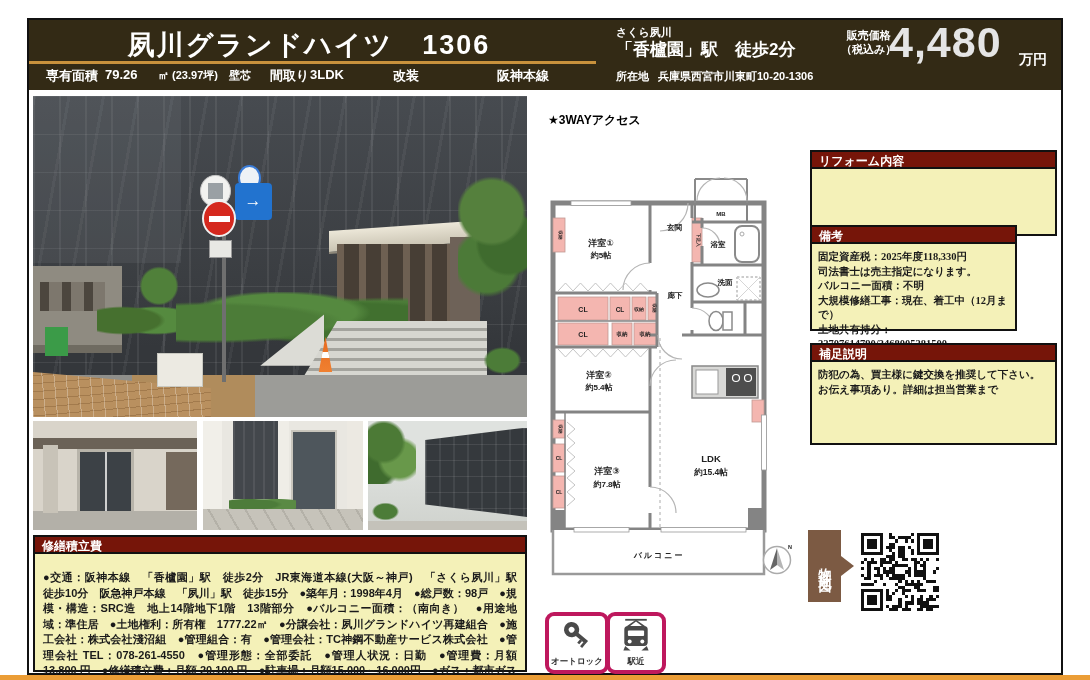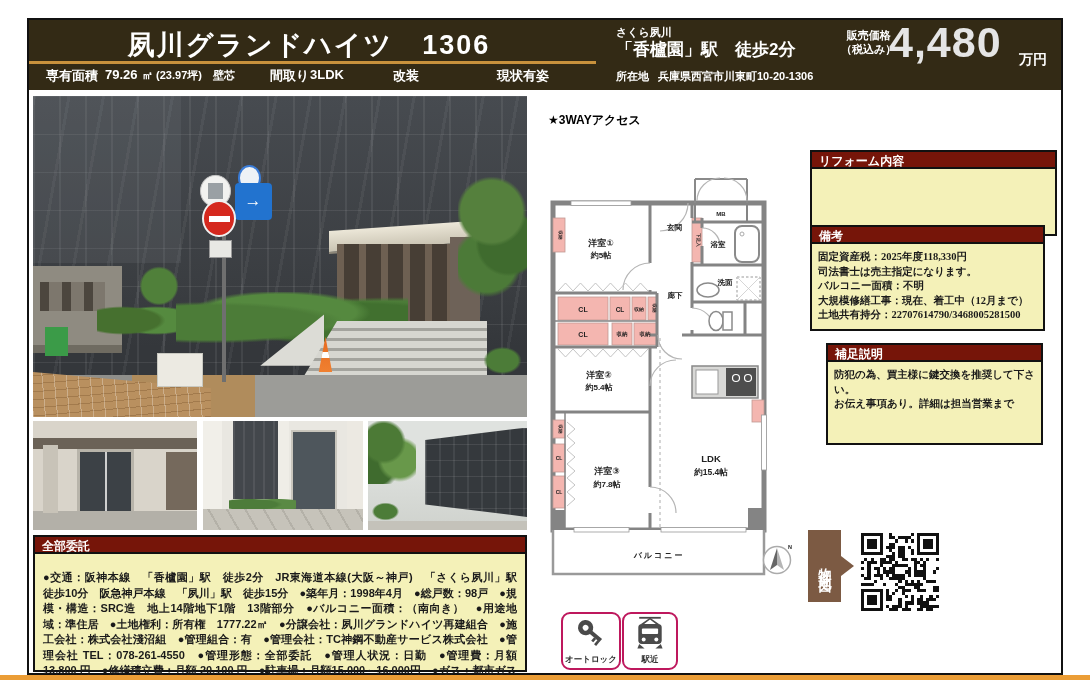--- a/index.html
+++ b/index.html
@@ -23,21 +23,21 @@
   .ybox .bar{position:absolute;left:0;top:0;right:0;height:17px;background:#761509;border-bottom:2px solid #111;
              color:#fff;font-size:12px;font-weight:bold;padding:1px 0 0 7px;box-sizing:border-box;}
   .ybox .bd{position:absolute;left:0;top:19px;right:0;bottom:0;padding:4px 6px;font-size:10.5px;
             font-weight:bold;line-height:14.5px;color:#1a1a1a;font-family:Liberation Serif, serif;}
   .ov-bd{position:absolute;left:0;top:19px;right:0;bottom:0;padding:14px 8px 0 8px;font-size:11px;
          font-weight:bold;line-height:15.5px;color:#1a1a1a;text-align:justify;}
   
   .ph{position:absolute;overflow:hidden;background:#3f4246;}
   .ph>div{position:absolute;}
   
-  .fbadge{position:absolute;border:2px solid #be185d;border-radius:9px;background:#fff;text-align:center;margin-left:16px;}
+  .fbadge{position:absolute;border:4px solid #be185d;border-radius:9px;background:#fff;text-align:center;}
   .fbadge .lbl{position:absolute;left:0;right:0;bottom:2px;font-size:8.5px;font-weight:bold;color:#333;white-space:nowrap;}
   .mapbadge{position:absolute;background:#7c5a43;color:#fff;display:flex;align-items:center;justify-content:center;}
   .mapbadge span{writing-mode:vertical-rl;font-size:13px;font-weight:bold;letter-spacing:4px;}
   .map-arrow{position:absolute;width:0;height:0;border-left:13px solid #7c5a43;
              border-top:10px solid transparent;border-bottom:10px solid transparent;}
   .access-note{position:absolute;font-size:12px;font-weight:bold;color:#000;}
   .orange-strip{position:absolute;left:0;top:675px;width:1090px;height:5px;background:#eb9d36;}
   svg text{font-family:"Liberation Sans","DejaVu Sans",sans-serif;font-weight:bold;fill:#222;}
 </style>
 </head>
@@ -53,25 +53,25 @@
       <div class="hdr-station">「香櫨園」駅　徒歩2分</div>
       <div class="hdr-pricelbl">
         <div>販売価格</div>
         <div>（税込み）</div>
       </div>
       <div class="hdr-priceval">4,480</div>
       <div class="hdr-priceunit">万円</div>
 
       <span class="row2-item" style="left:17px">専有面積</span>
       <span class="row2-item" style="left:76px">79.26</span>
-      <span class="row2-item row2-small" style="left:113px;top:48px">㎡ (23.97坪)　壁芯</span>
+      <span class="row2-item row2-small" style="left:129px;top:48px">㎡ (23.97坪)　壁芯</span>
       <span class="row2-item" style="left:241px">間取り</span>
       <span class="row2-item" style="left:281px">3LDK</span>
       <span class="row2-item" style="left:364px">改装</span>
-      <span class="row2-item" style="left:468px">現状有姿</span>
+      <span class="row2-item" style="left:468px">阪神本線</span>
       <span class="row2-item row2-small" style="left:587px;top:49px">所在地</span>
       <span class="row2-item row2-small" style="left:629px;top:49px">兵庫県西宮市川東町10-20-1306</span>
     </div>
 
     <div class="ph" style="left:4px;top:76px;width:494px;height:321px">
       <div style="inset:0;background:
         repeating-linear-gradient(90deg,rgba(255,255,255,.07) 0 2px,transparent 2px 26px),
         repeating-linear-gradient(180deg,rgba(210,210,210,.10) 0 1px,transparent 1px 38px),
         repeating-linear-gradient(100deg,rgba(255,255,255,.05) 0 3px,transparent 3px 34px),
         linear-gradient(180deg,#474b50 0,#3a3d41 60%,#34373b 78%)"></div>
@@ -134,21 +134,21 @@
       <div style="left:0;bottom:0;width:100%;height:19%;background:repeating-linear-gradient(60deg,#c6c3ba 0 14px,#b4b1a8 14px 16px)"></div>
     </div>
     <div class="ph" style="left:339px;top:401px;width:159px;height:109px;background:linear-gradient(180deg,#dfe2df 0 35%,#cfd2cd)">
       <div style="right:0;top:6%;width:64%;height:82%;background:repeating-linear-gradient(90deg,rgba(255,255,255,.07) 0 2px,transparent 2px 14px),repeating-linear-gradient(180deg,rgba(200,200,200,.12) 0 1px,transparent 1px 16px),#35393d;clip-path:polygon(0 14%,100% 0,100% 100%,0 86%)"></div>
       <div style="left:-4%;top:-6%;width:34%;height:64%;background:radial-gradient(circle at 40% 40%,#4c7a36 0 35%,transparent 42%),radial-gradient(circle at 70% 65%,#68984a 0 30%,transparent 38%),radial-gradient(circle at 25% 75%,#3f6b2e 0 28%,transparent 36%)"></div>
       <div style="left:0;bottom:6%;width:22%;height:22%;background:radial-gradient(ellipse at 50% 50%,#4c7c38 0 45%,transparent 55%)"></div>
       <div style="left:0;bottom:0;width:100%;height:8%;background:#c4c2ba"></div>
     </div>
 
     <div class="ybox" style="left:4px;top:515px;width:494px;height:137px;box-sizing:border-box">
-      <div class="bar">全部委託</div>
+      <div class="bar">修繕積立費</div>
       <div class="ov-bd">●交通：阪神本線　「香櫨園」駅　徒歩2分　JR東海道本線(大阪～神戸)　「さくら夙川」駅　徒歩10分　阪急神戸本線　「夙川」駅　徒歩15分　●築年月：1998年4月　●総戸数：98戸　●規模・構造：SRC造　地上14階地下1階　13階部分　●バルコニー面積：（南向き）　●用途地域：準住居　●土地権利：所有権　1777.22㎡　●分譲会社：夙川グランドハイツ再建組合　●施工会社：株式会社淺沼組　●管理組合：有　●管理会社：TC神鋼不動産サービス株式会社　●管理会社 TEL：078-261-4550　●管理形態：全部委託　●管理人状況：日勤　●管理費：月額 13,800 円　●修繕積立費：月額 20,100 円　●駐車場：月額15,000～16,000円　●ガス：都市ガス　●給湯：ガス給湯器　●現況：空家　●ペット：不可</div>
     </div>
 
     <div class="access-note" style="left:519px;top:92px">★3WAYアクセス</div>
 
     <svg viewBox="0 0 245 410" style="position:absolute;left:520px;top:150px;width:245px;height:410px">
       <g>
         <rect x="4" y="33" width="211" height="327" fill="#ffffff" stroke="#848484" stroke-width="5"></rect>
         <path d="M4,360 L4,404 L215,404 L215,360" fill="#fff" stroke="#9a9a9a" stroke-width="2.5"></path>
         <rect x="4" y="340" width="12" height="20" fill="#848484"></rect>
@@ -250,31 +250,31 @@
         <text x="10" y="259" font-size="4.5" transform="rotate(90,10,259)">収納</text>
         <text x="10" y="290" font-size="5">CL</text>
         <text x="10" y="324" font-size="5">CL</text>
       </g>
     </svg>
 
     <div class="ybox" style="left:781px;top:130px;width:247px;height:86px;box-sizing:border-box">
       <div class="bar">リフォーム内容</div>
       <div class="bd"></div>
     </div>
-    <div class="ybox" style="left:781px;top:205px;width:235px;height:106px;box-sizing:border-box">
+    <div class="ybox" style="left:781px;top:205px;width:207px;height:106px;box-sizing:border-box">
       <div class="bar">備考</div>
       <div class="bd">
         <div>固定資産税：2025年度118,330円</div>
         <div>司法書士は売主指定になります。</div>
         <div>バルコニー面積：不明</div>
         <div>大規模修繕工事：現在、着工中（12月まで）</div>
         <div>土地共有持分：22707614790/3468005281500</div>
       </div>
     </div>
-    <div class="ybox" style="left:797px;top:323px;width:217px;height:102px;box-sizing:border-box">
+    <div class="ybox" style="left:781px;top:323px;width:247px;height:102px;box-sizing:border-box">
       <div class="bar">補足説明</div>
       <div class="bd">
         <div>防犯の為、買主様に鍵交換を推奨して下さい。</div>
         <div>お伝え事項あり。詳細は担当営業まで</div>
       </div>
     </div>
 
     <div class="mapbadge" style="left:779px;top:510px;width:33px;height:72px">
       <span>物件地図</span>
     </div>

